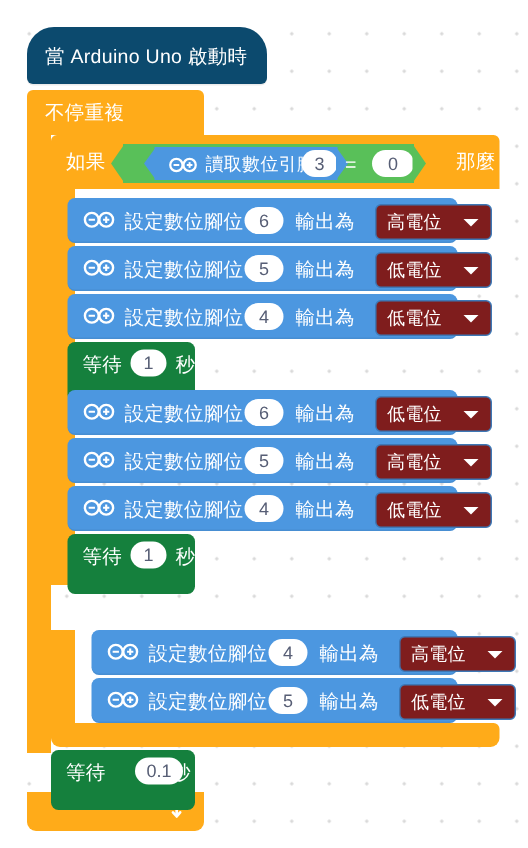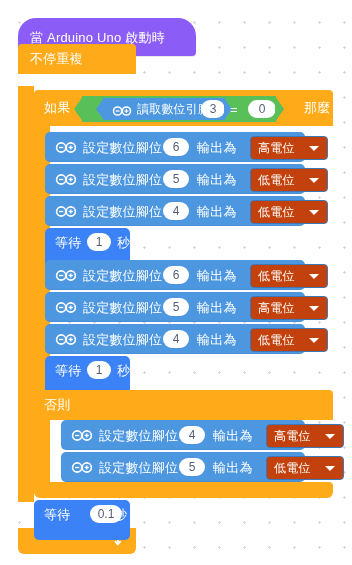--- a/index.html
+++ b/index.html
@@ -20,30 +20,30 @@
   .lbl{
     color:#ffffff;
     font-size:13px;
     line-height:1;
     white-space:nowrap;
     letter-spacing:.2px;
   }
 
   
   .hat{
-    position:absolute;left:18px;top:18px;width:178px;height:38px;
-    background:#8b5cf6;
+    position:absolute;left:18px;top:18px;width:160px;height:38px;
+    background:#0c4a6e;
     border-radius:18px 18px 4px 4px;
     box-shadow:0 1px 0 rgba(0,0,0,.08);
   }
   .hat .t{position:absolute;left:12px;top:13px;}
 
   
   .forever-head{
-    position:absolute;left:18px;top:44px;width:118px;height:30px;
+    position:absolute;left:18px;top:60px;width:118px;height:30px;
     background:#FFAB19;border-radius:4px 4px 0 0;
   }
   .forever-head .t{position:absolute;left:12px;top:8px;}
   .spine-outer{
     position:absolute;left:18px;top:86px;width:16px;height:416px;background:#FFAB19;
   }
   .forever-foot{
     position:absolute;left:18px;top:528px;width:118px;height:26px;
     background:#FFAB19;border-radius:0 0 6px 6px;
   }
@@ -70,21 +70,21 @@
   .spine-else{
     position:absolute;left:34px;top:420px;width:16px;height:62px;background:#FFAB19;
   }
   .if-foot{
     position:absolute;left:34px;top:482px;width:299px;height:16px;
     background:#FFAB19;border-radius:0 4px 6px 6px;
   }
 
   
   .wait{
-    position:absolute;background:#3b82f6;height:40px;border-radius:5px;
+    position:absolute;background:#15803d;height:40px;border-radius:5px;
   }
   .wait .t1{position:absolute;left:10px;top:8px;}
   .wait .t2{position:absolute;top:8px;}
   .wait .oval{
     position:absolute;top:5px;height:18px;background:#ffffff;border-radius:10px;
     color:#575E75;font-size:12px;line-height:18px;text-align:center;
   }
 
   
   .pin{
@@ -97,21 +97,21 @@
   }
   .pin .t-set{position:absolute;left:38px;top:9px;}
   .pin .oval{
     position:absolute;left:118px;top:6px;width:26px;height:18px;
     background:#ffffff;border-radius:10px;
     color:#575E75;font-size:12px;line-height:18px;text-align:center;
   }
   .pin .t-out{position:absolute;left:152px;top:9px;}
   .pin .dd{
     position:absolute;left:205px;top:4px;width:76px;height:22px;
-    background:#c2410c;border:1px solid #3d78b6;border-radius:4px;text-decoration:underline;
+    background:#7f1d1d;border:1px solid #3d78b6;border-radius:4px;text-decoration:underline;
   }
   .pin .dd .dtxt{position:absolute;left:7px;top:5px;font-size:12px;}
   .pin .dd .darr{
     position:absolute;right:8px;top:9px;width:0;height:0;
     border-left:5px solid transparent;border-right:5px solid transparent;
     border-top:5px solid #ffffff;
   }
   
   .pin.else-pin{left:61px;width:244px;}
   .pin.else-pin .dd{left:205px;}
@@ -327,23 +327,20 @@
       <span class="darr"></span>
     </span>
   </div>
 
   <div class="wait" style="left:45px;top:356px;width:85px;">
     <span class="lbl t1">等待</span>
     <span class="oval" style="left:42px;width:24px;">1</span>
     <span class="lbl t2" style="left:72px;">秒</span>
   </div>
 
-  <div class="else-bar">
-    <span class="lbl t">否則</span>
-  </div>
   <div class="spine-else"></div>
 
   <div class="pin else-pin" style="top:420px">
     <span class="ard">
       <svg width="22" height="13" viewBox="0 0 22 13" aria-hidden="true">
         <circle cx="6.2" cy="6.5" r="4.6" fill="none" stroke="#ffffff" stroke-width="1.6"></circle>
         <circle cx="15.8" cy="6.5" r="4.6" fill="none" stroke="#ffffff" stroke-width="1.6"></circle>
         <line x1="4.1" y1="6.5" x2="8.3" y2="6.5" stroke="#ffffff" stroke-width="1.4"></line>
         <line x1="13.7" y1="6.5" x2="17.9" y2="6.5" stroke="#ffffff" stroke-width="1.4"></line>
         <line x1="15.8" y1="4.4" x2="15.8" y2="8.6" stroke="#ffffff" stroke-width="1.4"></line>

